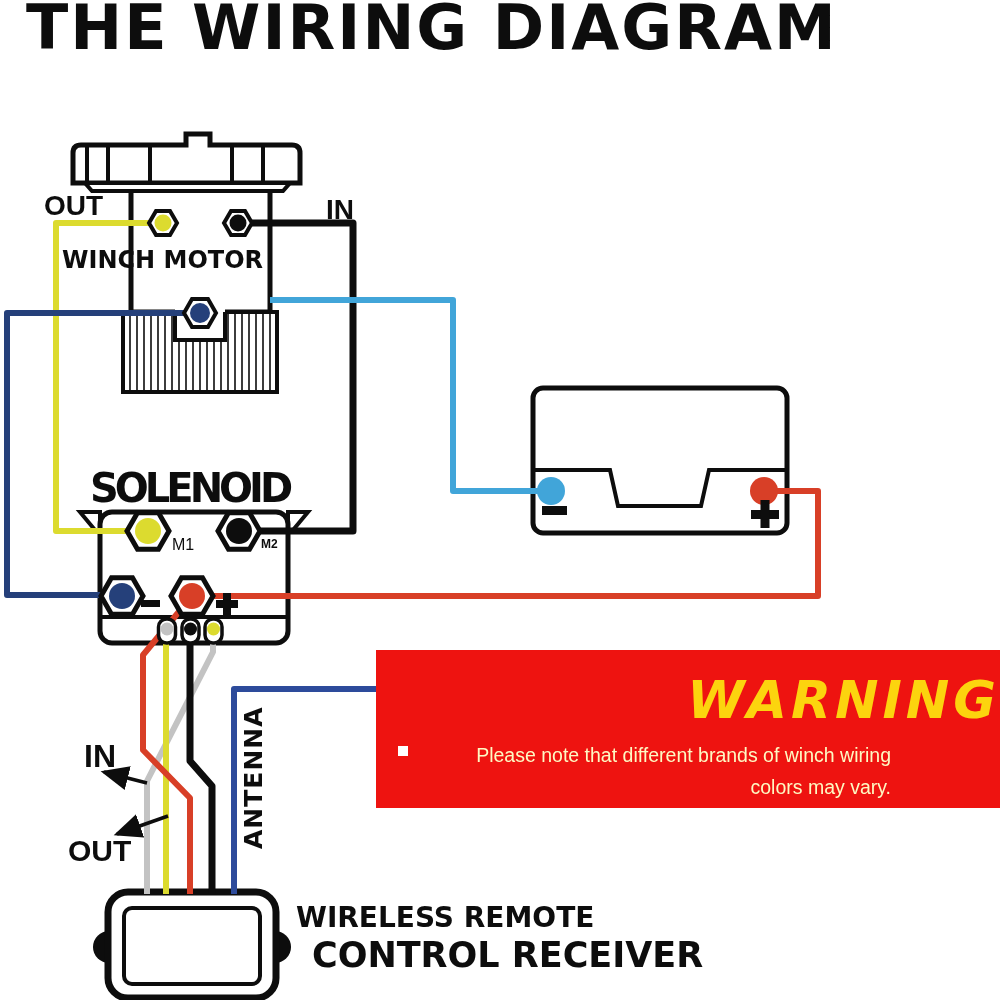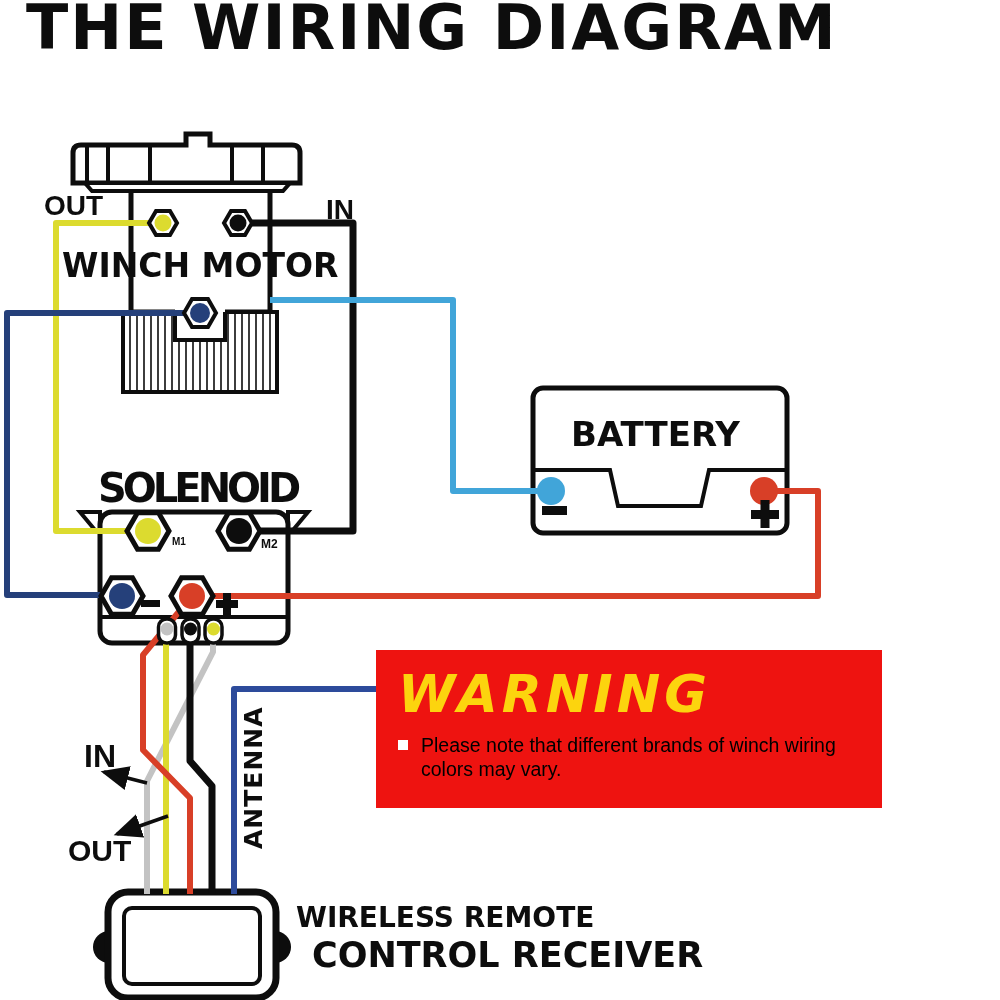--- a/index.html
+++ b/index.html
@@ -4,38 +4,38 @@
 <style>
   html,body{margin:0;padding:0;background:#fff;}
   .stage{position:relative;width:1000px;height:1000px;background:#fff;overflow:hidden;
          font-family:"Liberation Sans",sans-serif;color:#0d0d0d;}
   .stage svg{position:absolute;left:0;top:0;z-index:1;}
   .lbl{position:absolute;z-index:3;white-space:nowrap;color:#0d0d0d;}
   .condensed{font-family:"DejaVu Sans",sans-serif;font-weight:700;}
   .title{left:26px;top:-6px;font-size:62px;line-height:68px;letter-spacing:2px;}
   .out-top{left:44px;top:190px;font-size:28px;font-weight:700;}
   .in-top{left:326px;top:194px;font-size:28px;font-weight:700;}
-  .winch-motor{left:62px;top:246px;font-size:33px;}
+  .winch-motor{left:62px;top:246px;font-size:24px;}
   .battery-lbl{left:571px;top:414px;font-size:34px;}
-  .solenoid-lbl{left:98px;top:465px;font-size:40px;letter-spacing:-4px;}
-  .m1{left:172px;top:536px;font-size:10px;font-weight:700;}
+  .solenoid-lbl{left:90px;top:465px;font-size:40px;letter-spacing:-4px;}
+  .m1{left:172px;top:536px;font-size:16px;font-weight:400;}
   .m2{left:261px;top:537px;font-size:12px;font-weight:700;text-align:right;}
   .in-lower{left:84px;top:738px;font-size:32px;font-weight:700;}
   .out-lower{left:68px;top:834px;font-size:30px;font-weight:700;}
   .antenna{left:184px;top:764px;width:140px;height:30px;text-align:center;
            font-size:25px;transform:rotate(-90deg);letter-spacing:1px;}
   .wr1{left:296px;top:901px;font-size:28px;}
   .wr2{left:312px;top:935px;font-size:35px;}
-  .warnbox{position:absolute;z-index:2;left:376px;top:650px;width:506px;height:158px;
-           background:var(--warning_bg);box-sizing:border-box;padding:14px 0 0 22px;}
+  .warnbox{position:absolute;z-index:2;left:376px;top:650px;width:624px;height:158px;
+           background:var(--warning_bg);box-sizing:border-box;padding:20px 0 0 22px;text-align:right;}
   .warntitle{font-family:"DejaVu Sans",sans-serif;font-weight:700;font-style:italic;
              font-size:52px;line-height:60px;color:var(--warning_title);letter-spacing:4px;}
   .warnrow{display:flex;margin-top:9px;}
   .warnbullet{width:10px;height:10px;background:#fff;margin:7px 13px 0 0;flex:none;}
-  .warntext{color:#000000;font-size:19.5px;line-height:24px;width:470px;}
+  .warntext{color:#fef9c3;font-size:19.5px;line-height:32px;width:470px;}
   .wire{fill:none;stroke-linejoin:round;stroke-linecap:butt;}
   .ol{stroke:var(--outline);fill:#fff;}
   .noline{fill:none;stroke:var(--outline);}
   .s-yellow{stroke:var(--wire_yellow);} .f-yellow{fill:var(--wire_yellow);}
   .s-navy{stroke:var(--wire_navy);}     .f-navy{fill:var(--wire_navy);}
   .s-lblue{stroke:var(--wire_lightblue);} .f-lblue{fill:var(--wire_lightblue);}
   .s-red{stroke:var(--wire_red);}       .f-red{fill:var(--wire_red);}
   .s-gray{stroke:var(--wire_gray);}     .f-gray{fill:var(--wire_gray);}
   .s-black{stroke:var(--wire_black);}   .f-black{fill:var(--wire_black);}
   .s-blue{stroke:var(--wire_blue);}
@@ -165,21 +165,20 @@
     <line x1="147" y1="783" x2="104" y2="772" stroke="#0d0d0d" stroke-width="3.5" marker-end="url(#ah)"></line>
     <line x1="168" y1="816" x2="117" y2="834" stroke="#0d0d0d" stroke-width="3.5" marker-end="url(#ah)"></line>
   </svg>
 
   <div class="lbl condensed title">THE WIRING DIAGRAM</div>
 
   <div class="lbl out-top">OUT</div>
   <div class="lbl in-top">IN</div>
   <div class="lbl condensed winch-motor">WINCH MOTOR</div>
 
-  <div class="lbl condensed battery-lbl">BATTERY</div>
 
   <div class="lbl condensed solenoid-lbl">SOLENOID</div>
   <div class="lbl m1">M1</div>
   <div class="lbl m2">M2</div>
 
   <div class="lbl in-lower">IN</div>
   <div class="lbl out-lower">OUT</div>
   <div class="lbl condensed antenna">ANTENNA</div>
 
   <div class="warnbox">

